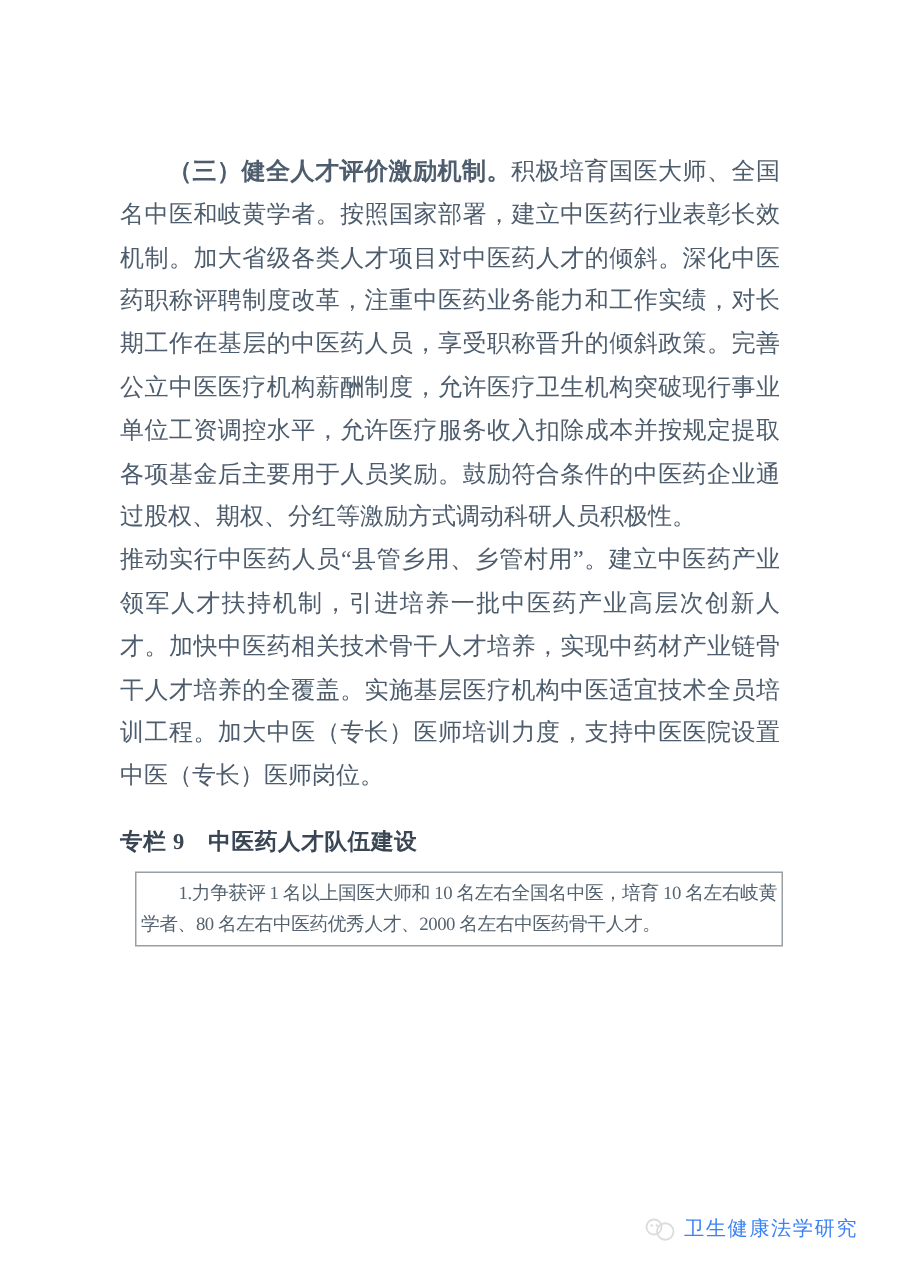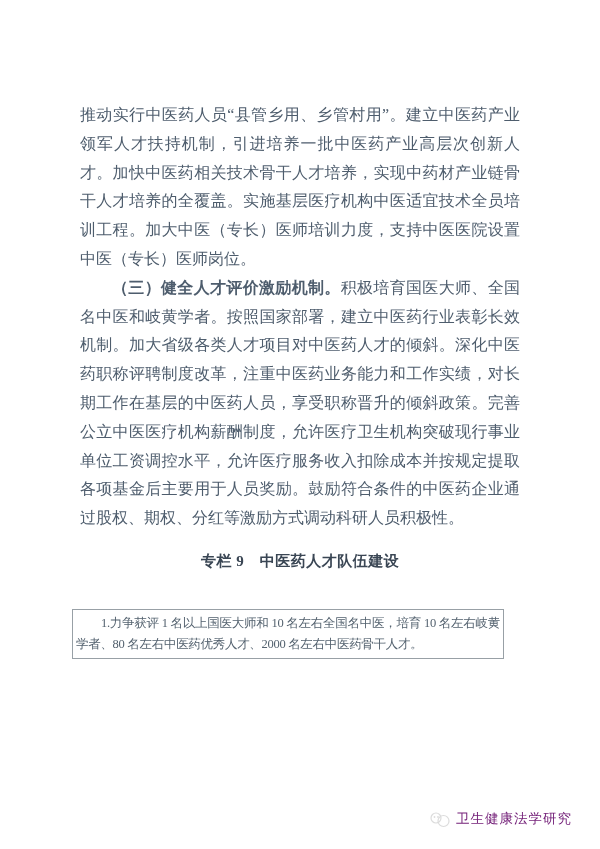--- a/index.html
+++ b/index.html
@@ -23,64 +23,63 @@
     text-align: justify;
   }
   .para { margin: 0; }
   .para.indent { text-indent: 2em; }
   .lead-bold { font-weight: bold; }
   .box-title {
     position: absolute;
     left: 80px;
     top: 552px;
     width: 440px;
-    text-align: center;
+    text-align: left;
     font-weight: bold;
     font-size: 15px;
     color: #3a4654;
     letter-spacing: 0.5px;
   }
   .column-box {
     position: absolute;
-    left: 72px;
+    left: 90px;
     top: 581px;
     width: 424px;
     border: 1px solid #98A0a6;
     padding: 3px 3px 2px 3px;
     font-size: 12.5px;
     line-height: 21.4px;
     letter-spacing: -0.3px;
     text-align: justify;
     color: #54626f;
     background: #ffffff;
-    margin-top: 28px;
   }
   .box-item { margin: 0; text-indent: 2em; }
   .watermark {
     position: absolute;
     top: 810px;
     right: 28px;
     display: flex;
     align-items: center;
     gap: 5px;
-    color: #701a75;
+    color: #3b82f6;
     font-size: 13.5px;
     letter-spacing: 1px;
     font-family: "Liberation Sans", "DejaVu Sans", sans-serif;
   }
   .wm-icon { display: inline-block; line-height: 0; }
 </style>
 </head>
 <body>
 
 <div class="page">
 
   <div class="body-text">
+    <p class="para indent"><span class="lead-bold">（三）健全人才评价激励机制。</span><span>积极培育国医大师、全国名中医和岐黄学者。按照国家部署，建立中医药行业表彰长效机制。加大省级各类人才项目对中医药人才的倾斜。深化中医药职称评聘制度改革，注重中医药业务能力和工作实绩，对长期工作在基层的中医药人员，享受职称晋升的倾斜政策。完善公立中医医疗机构薪酬制度，允许医疗卫生机构突破现行事业单位工资调控水平，允许医疗服务收入扣除成本并按规定提取各项基金后主要用于人员奖励。鼓励符合条件的中医药企业通过股权、期权、分红等激励方式调动科研人员积极性。</span></p>
     <p class="para">推动实行中医药人员“县管乡用、乡管村用”。建立中医药产业领军人才扶持机制，引进培养一批中医药产业高层次创新人才。加快中医药相关技术骨干人才培养，实现中药材产业链骨干人才培养的全覆盖。实施基层医疗机构中医适宜技术全员培训工程。加大中医（专长）医师培训力度，支持中医医院设置中医（专长）医师岗位。</p>
-    <p class="para indent"><span class="lead-bold">（三）健全人才评价激励机制。</span><span>积极培育国医大师、全国名中医和岐黄学者。按照国家部署，建立中医药行业表彰长效机制。加大省级各类人才项目对中医药人才的倾斜。深化中医药职称评聘制度改革，注重中医药业务能力和工作实绩，对长期工作在基层的中医药人员，享受职称晋升的倾斜政策。完善公立中医医疗机构薪酬制度，允许医疗卫生机构突破现行事业单位工资调控水平，允许医疗服务收入扣除成本并按规定提取各项基金后主要用于人员奖励。鼓励符合条件的中医药企业通过股权、期权、分红等激励方式调动科研人员积极性。</span></p>
   </div>
 
   <div class="box-title">专栏 9　中医药人才队伍建设</div>
 
   <div class="column-box">
     <p class="box-item">1.力争获评 1 名以上国医大师和 10 名左右全国名中医，培育 10 名左右岐黄学者、80 名左右中医药优秀人才、2000 名左右中医药骨干人才。</p>
   </div>
 
   <div class="watermark">
     <span class="wm-icon">

